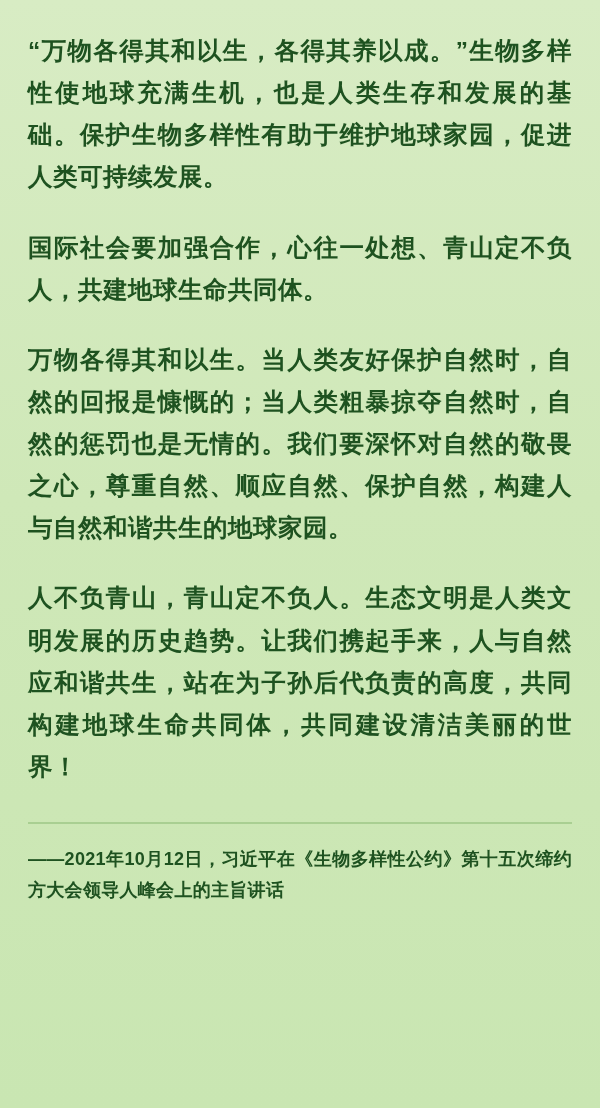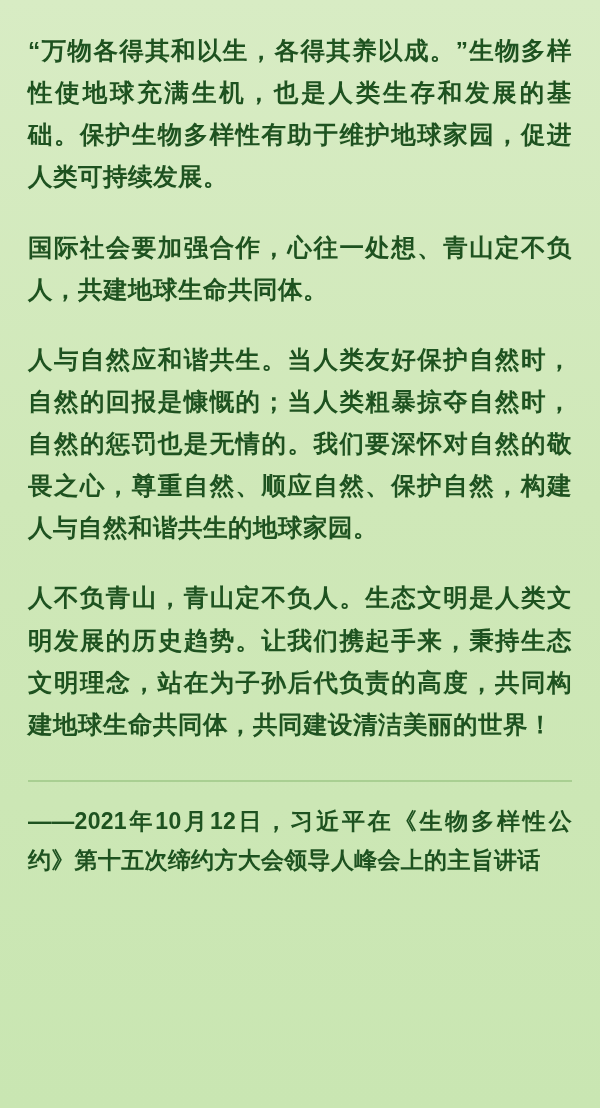--- a/index.html
+++ b/index.html
@@ -41,43 +41,43 @@
     margin-bottom: 0;
   }
   .divider {
     margin: 34px 0 0 0;
     height: 2px;
     background: #a9cf92;
     width: 100%;
   }
   .source {
     margin-top: 20px;
-    font-size: 23px;
+    font-size: 18px;
     line-height: 1.72;
     font-weight: 700;
     color: #1e5220;
     letter-spacing: 0.3px;
     text-align: justify;
     text-justify: inter-ideograph;
     text-indent: 0;
   }
   .source-inner {
     display: block;
   }
 </style>
 </head>
 <body>
 
 <div class="page">
 
   <div class="body-text">
     <p class="para">“万物各得其和以生，各得其养以成。”生物多样性使地球充满生机，也是人类生存和发展的基础。保护生物多样性有助于维护地球家园，促进人类可持续发展。</p>
     <p class="para">国际社会要加强合作，心往一处想、青山定不负人，共建地球生命共同体。</p>
-    <p class="para">人与自然应和谐共生。当人类友好保护自然时，自然的回报是慷慨的；当人类粗暴掠夺自然时，自然的惩罚也是无情的。我们要深怀对自然的敬畏之心，尊重自然、顺应自然、保护自然，构建人与自然和谐共生的地球家园。</p>
-    <p class="para">人不负青山，青山定不负人。生态文明是人类文明发展的历史趋势。让我们携起手来，秉持生态文明理念，站在为子孙后代负责的高度，共同构建地球生命共同体，共同建设清洁美丽的世界！</p>
+    <p class="para">万物各得其和以生。当人类友好保护自然时，自然的回报是慷慨的；当人类粗暴掠夺自然时，自然的惩罚也是无情的。我们要深怀对自然的敬畏之心，尊重自然、顺应自然、保护自然，构建人与自然和谐共生的地球家园。</p>
+    <p class="para">人不负青山，青山定不负人。生态文明是人类文明发展的历史趋势。让我们携起手来，人与自然应和谐共生，站在为子孙后代负责的高度，共同构建地球生命共同体，共同建设清洁美丽的世界！</p>
   </div>
 
   <div class="divider"></div>
 
   <div class="source">
     <span class="source-inner">——2021年10月12日，习近平在《生物多样性公约》第十五次缔约方大会领导人峰会上的主旨讲话</span>
   </div>
 
 </div>
 

